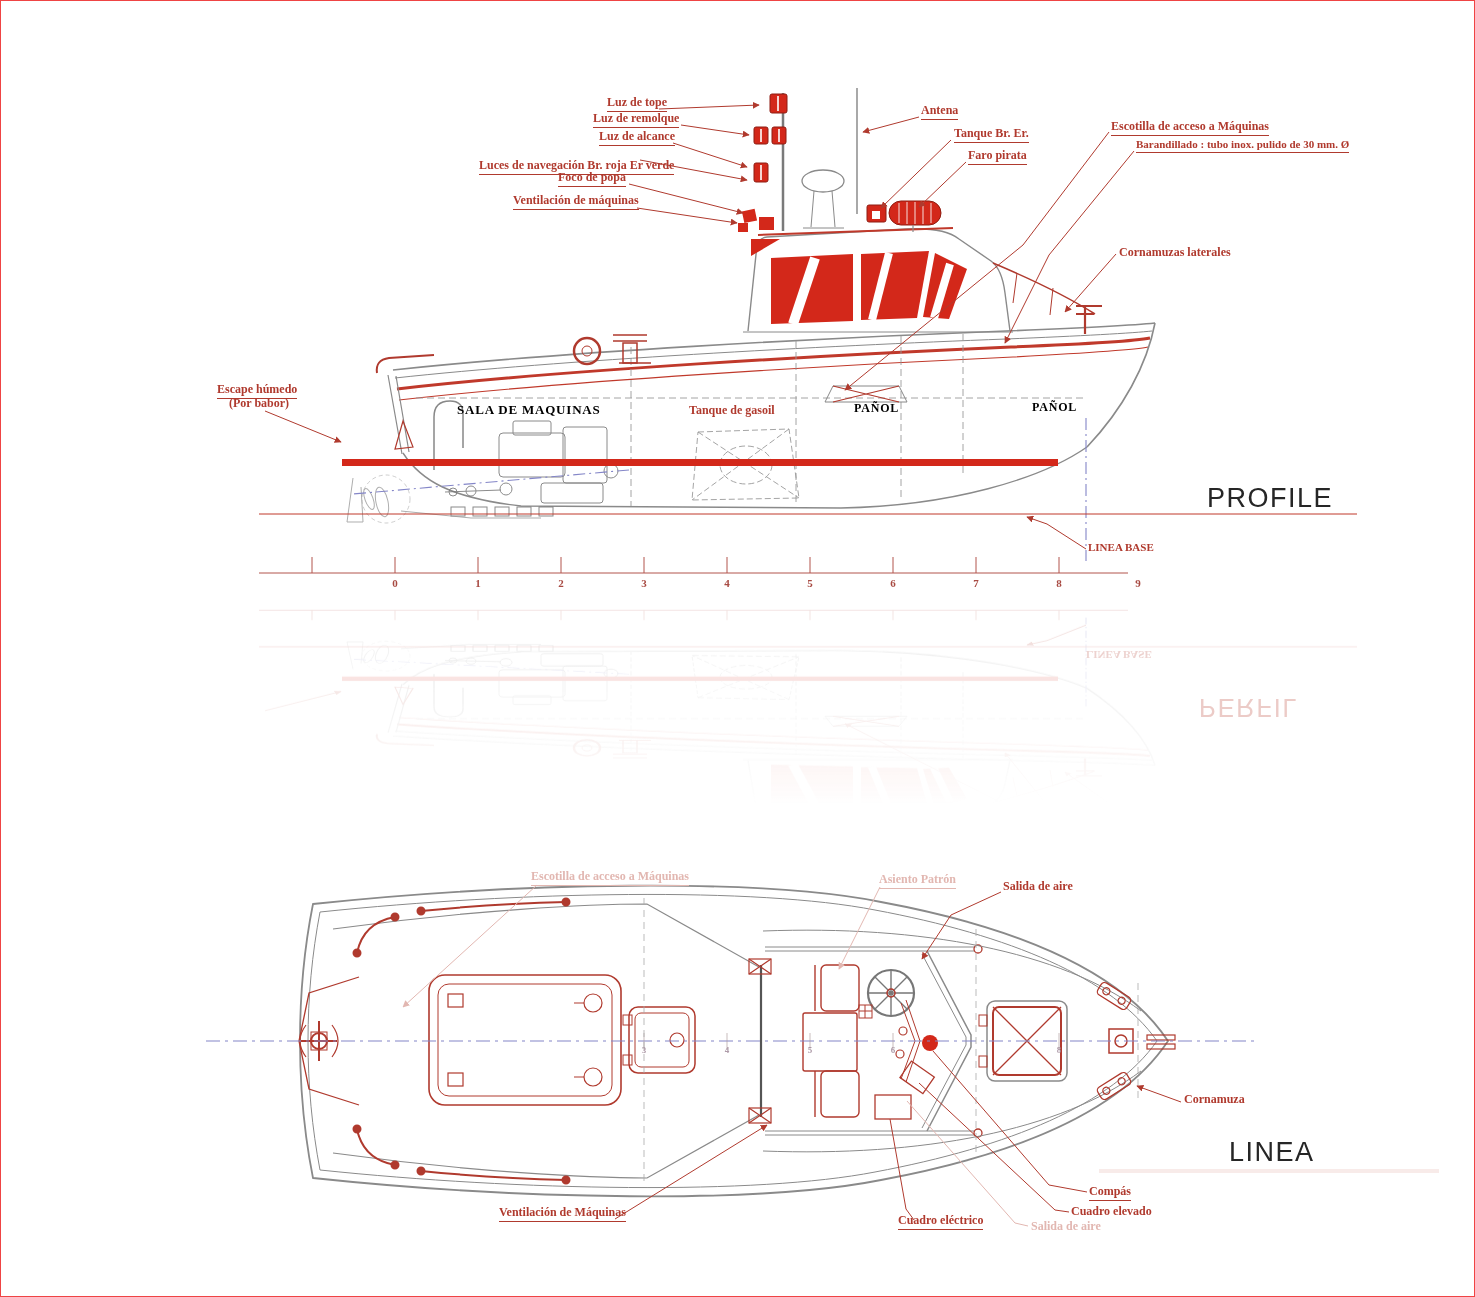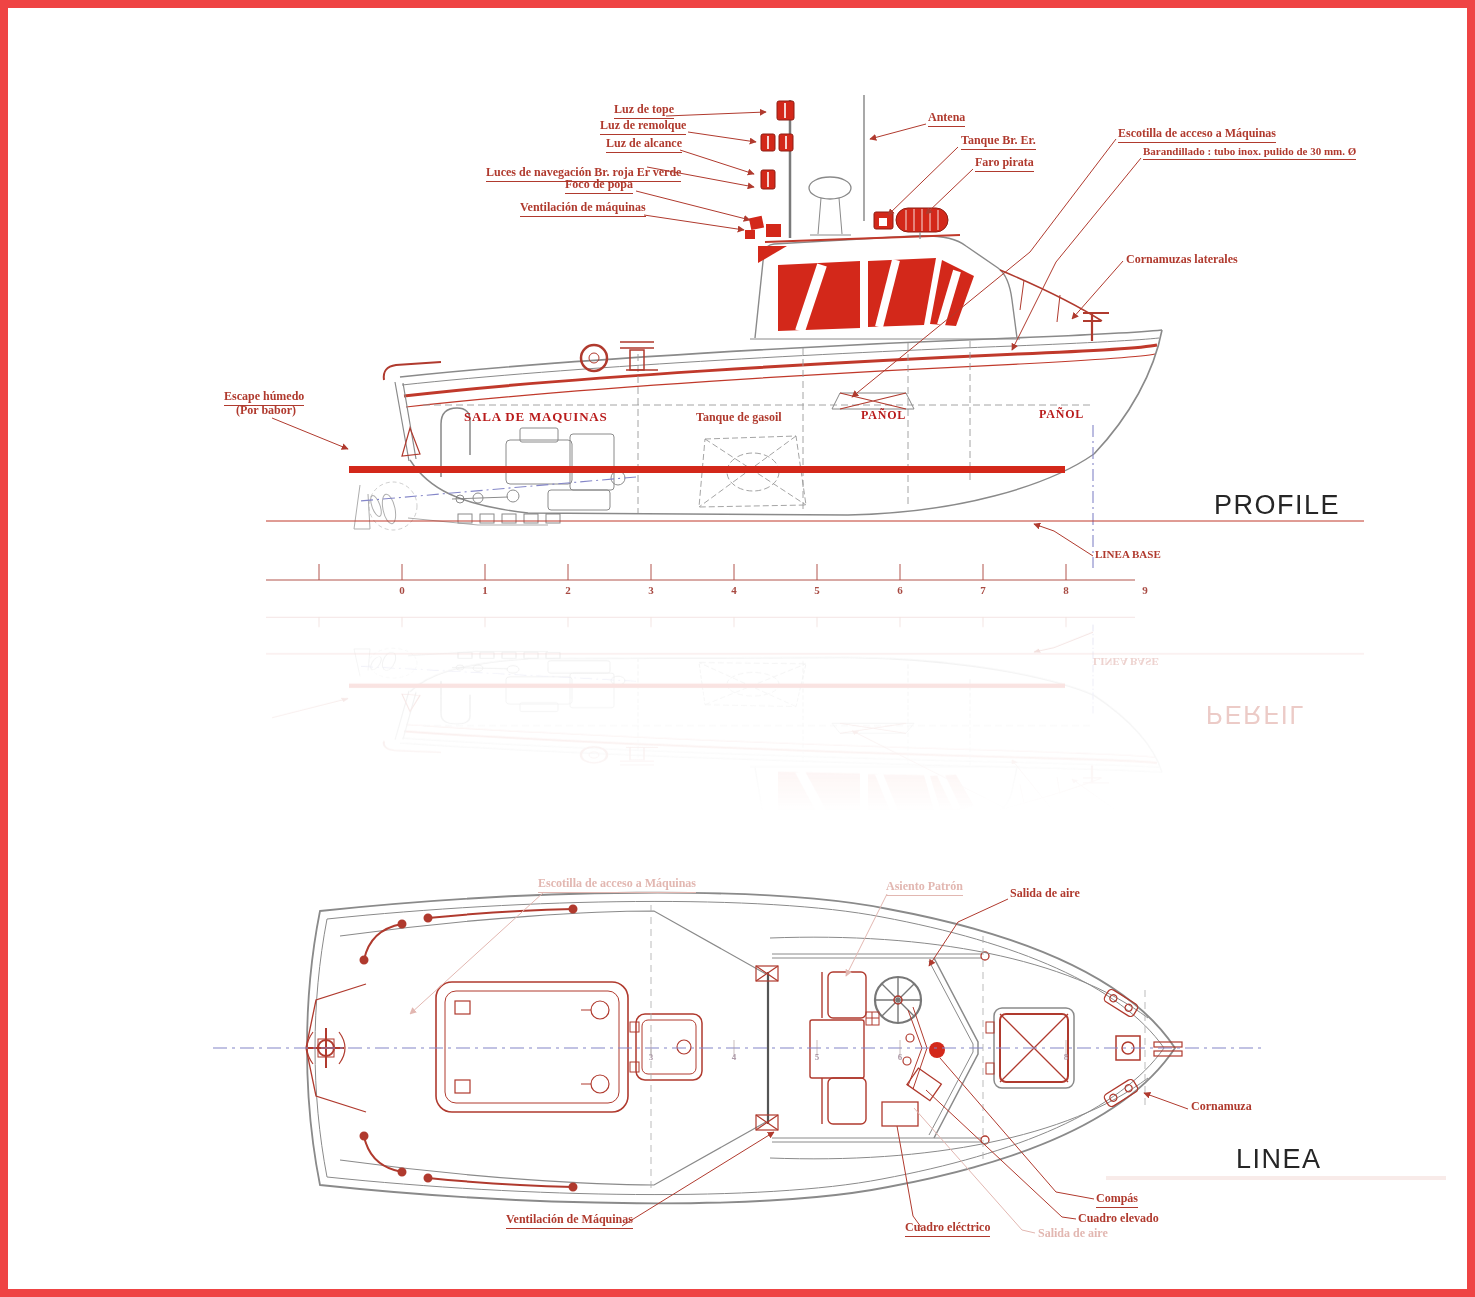--- a/index.html
+++ b/index.html
@@ -1,23 +1,23 @@
 <!DOCTYPE html>
 <html><head>
 <meta charset="utf-8">
 <style>
   html,body{margin:0;padding:0;background:#e8e8e8;}
-  #frame{position:relative;width:1475px;height:1297px;background:#ffffff;border:8px solid #ef4444;box-sizing:border-box;overflow:hidden;font-family:"Liberation Serif",serif;}
+  #frame{position:relative;width:1475px;height:1297px;background:#ffffff;border:1px solid #ef4444;box-sizing:border-box;overflow:hidden;font-family:"Liberation Serif",serif;}
   #art{position:absolute;left:0;top:0;width:1465px;height:1287px;}
   .lbl{position:absolute;font:700 12px/1.15 "Liberation Serif",serif;color:#b03a2e;white-space:nowrap;z-index:5;}
   .lbl.sm{font-size:11px;}
   .lbl.u{border-bottom:1.2px solid #b03a2e;padding-bottom:1px;}
   .lbl.faded{color:#e2b7b1;}
   .lbl.faded.u{border-bottom-color:#e2b7b1;}
-  .comp{position:absolute;font:700 13px "Liberation Serif",serif;color:#b91c1c;letter-spacing:.8px;white-space:nowrap;z-index:5;}
+  .comp{position:absolute;font:700 13px "Liberation Serif",serif;color:#000000;letter-spacing:.8px;white-space:nowrap;z-index:5;}
   .big{position:absolute;font:400 27px "Liberation Sans",sans-serif;color:#262626;letter-spacing:1.5px;white-space:nowrap;z-index:5;}
   .rnum{position:absolute;transform:translateX(-50%);font:700 11px "Liberation Serif",serif;color:#a84a42;z-index:5;}
   .stnum{position:absolute;transform:translateX(-50%);font:700 9px "Liberation Serif",serif;color:#a08a9a;opacity:.85;z-index:5;}
   .refl-txt{position:absolute;transform:scaleY(-1);transform-origin:center;white-space:nowrap;z-index:4;}
   .refl-perfil{font:400 25px "Liberation Sans",sans-serif;color:#eccbc7;letter-spacing:2px;}
   .refl-lb{font:700 11px "Liberation Serif",serif;color:#e9c7c3;}
 </style>
 </head>
 <body>
 

